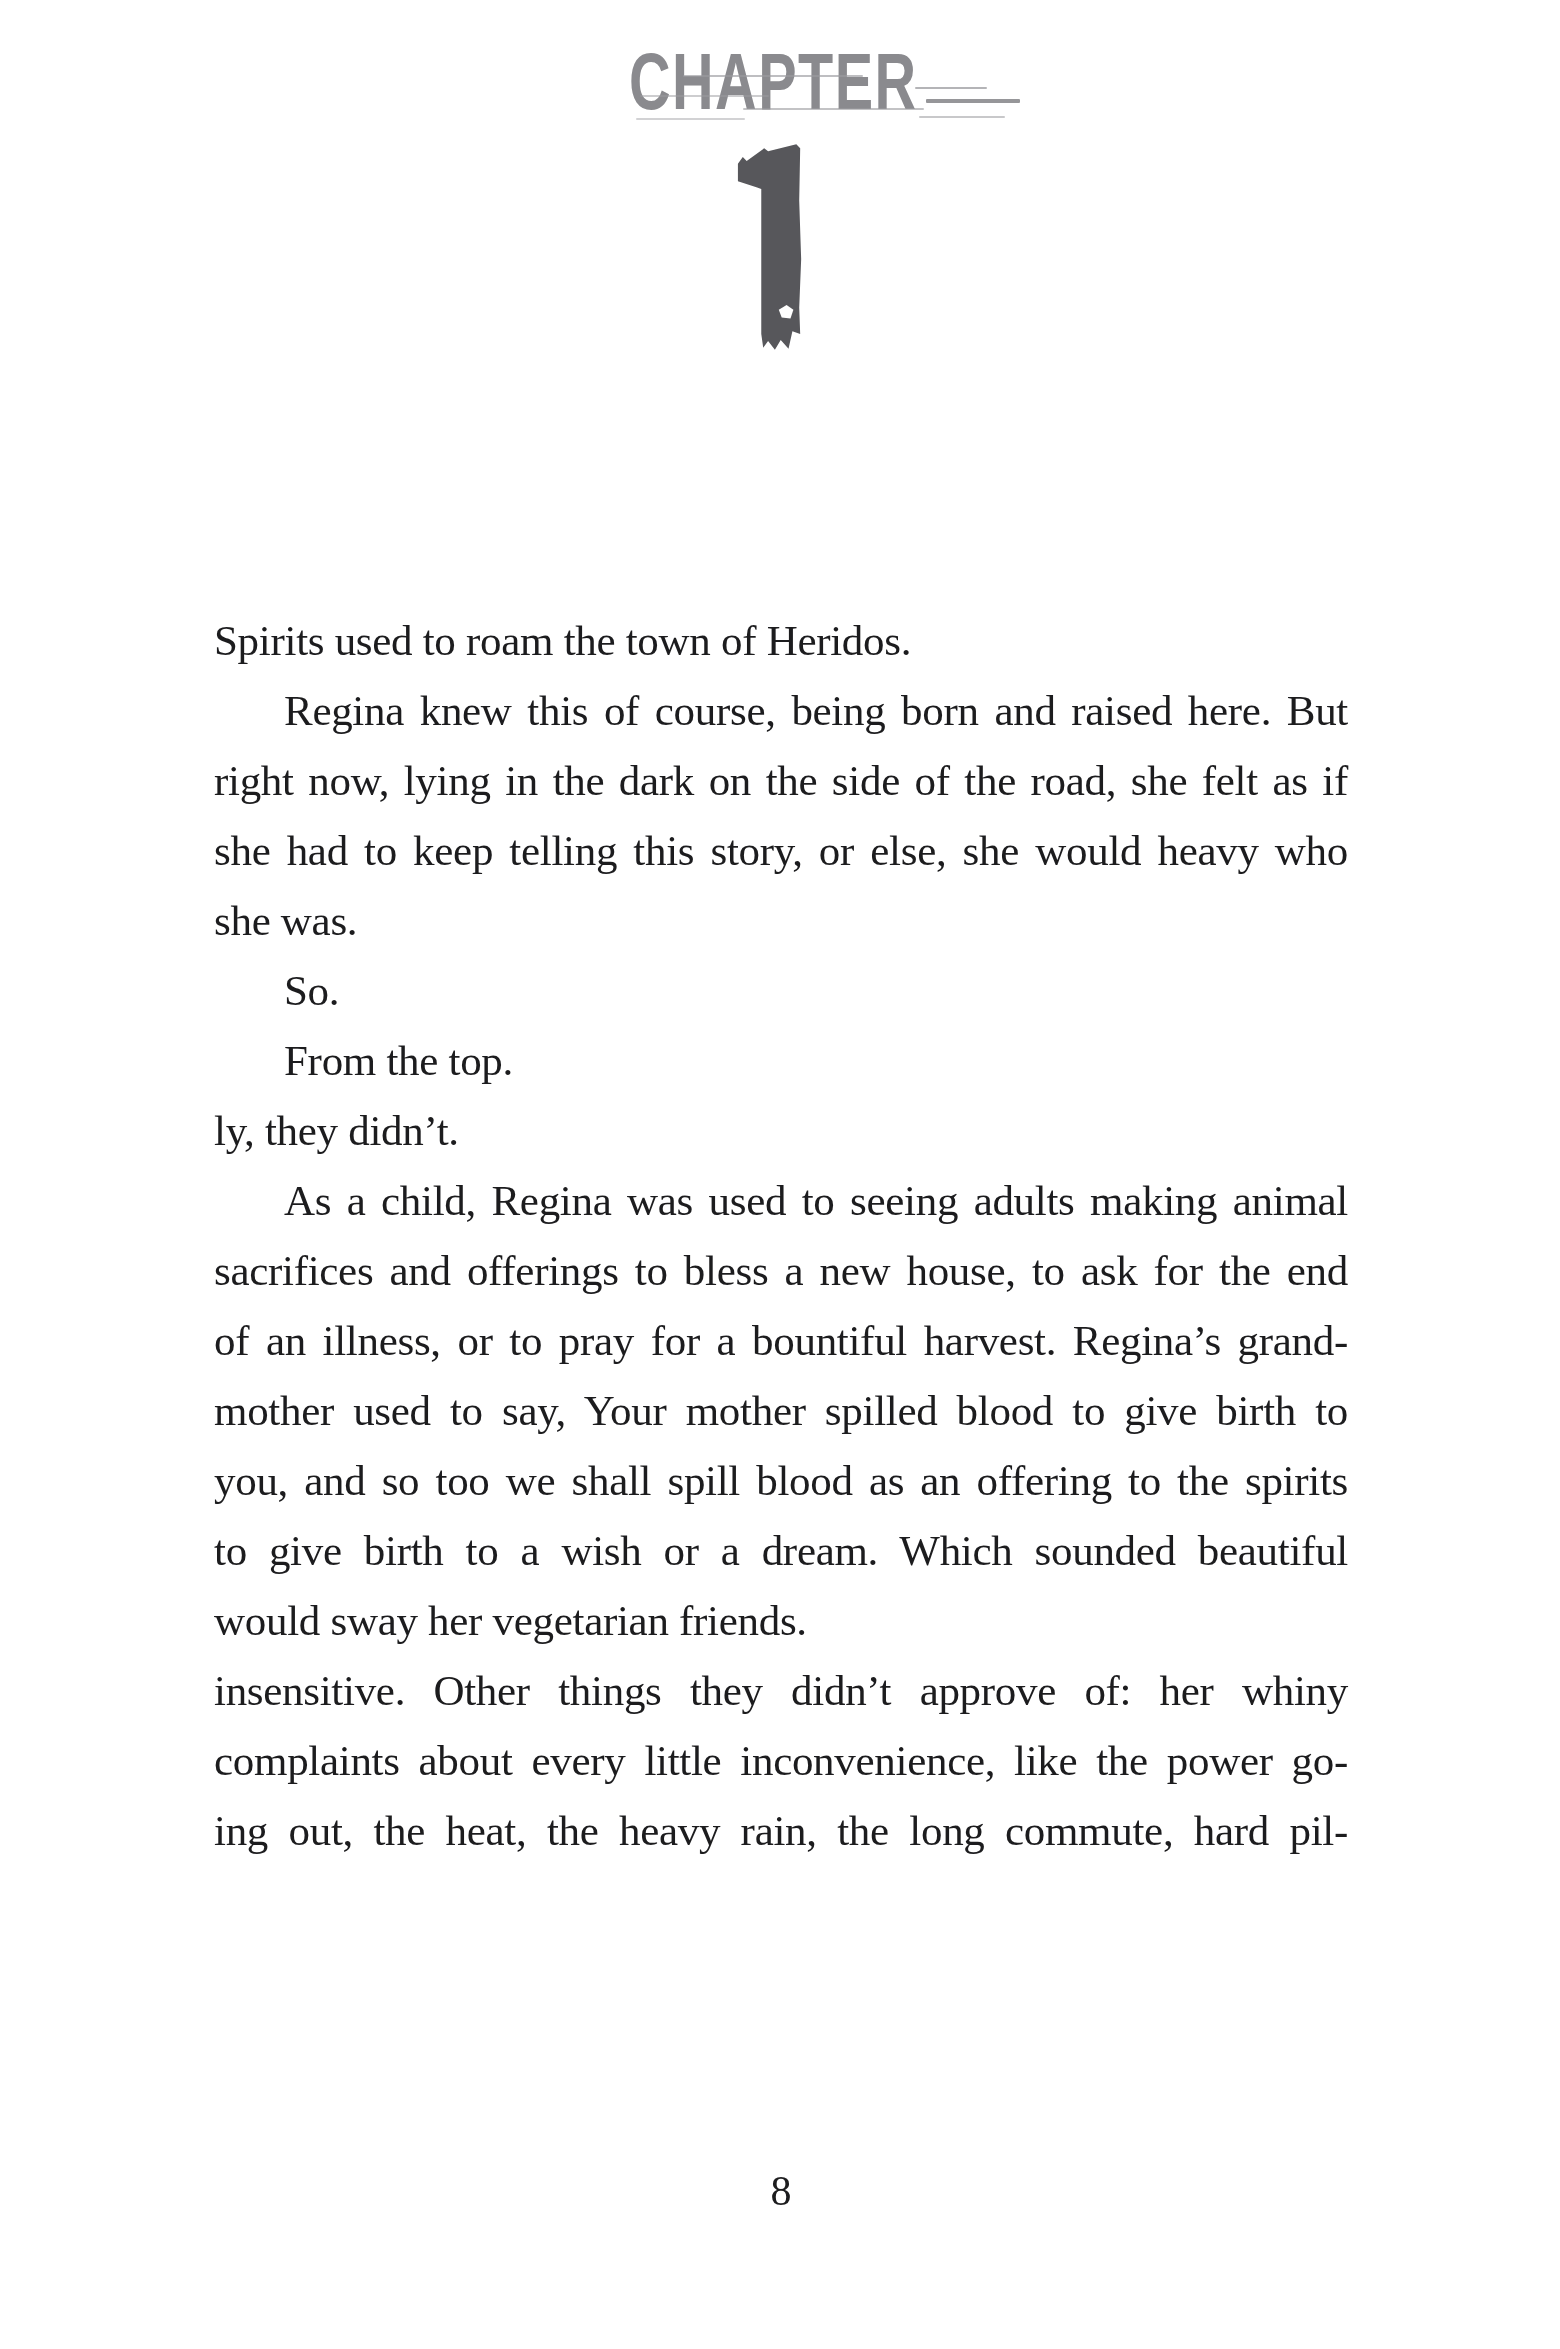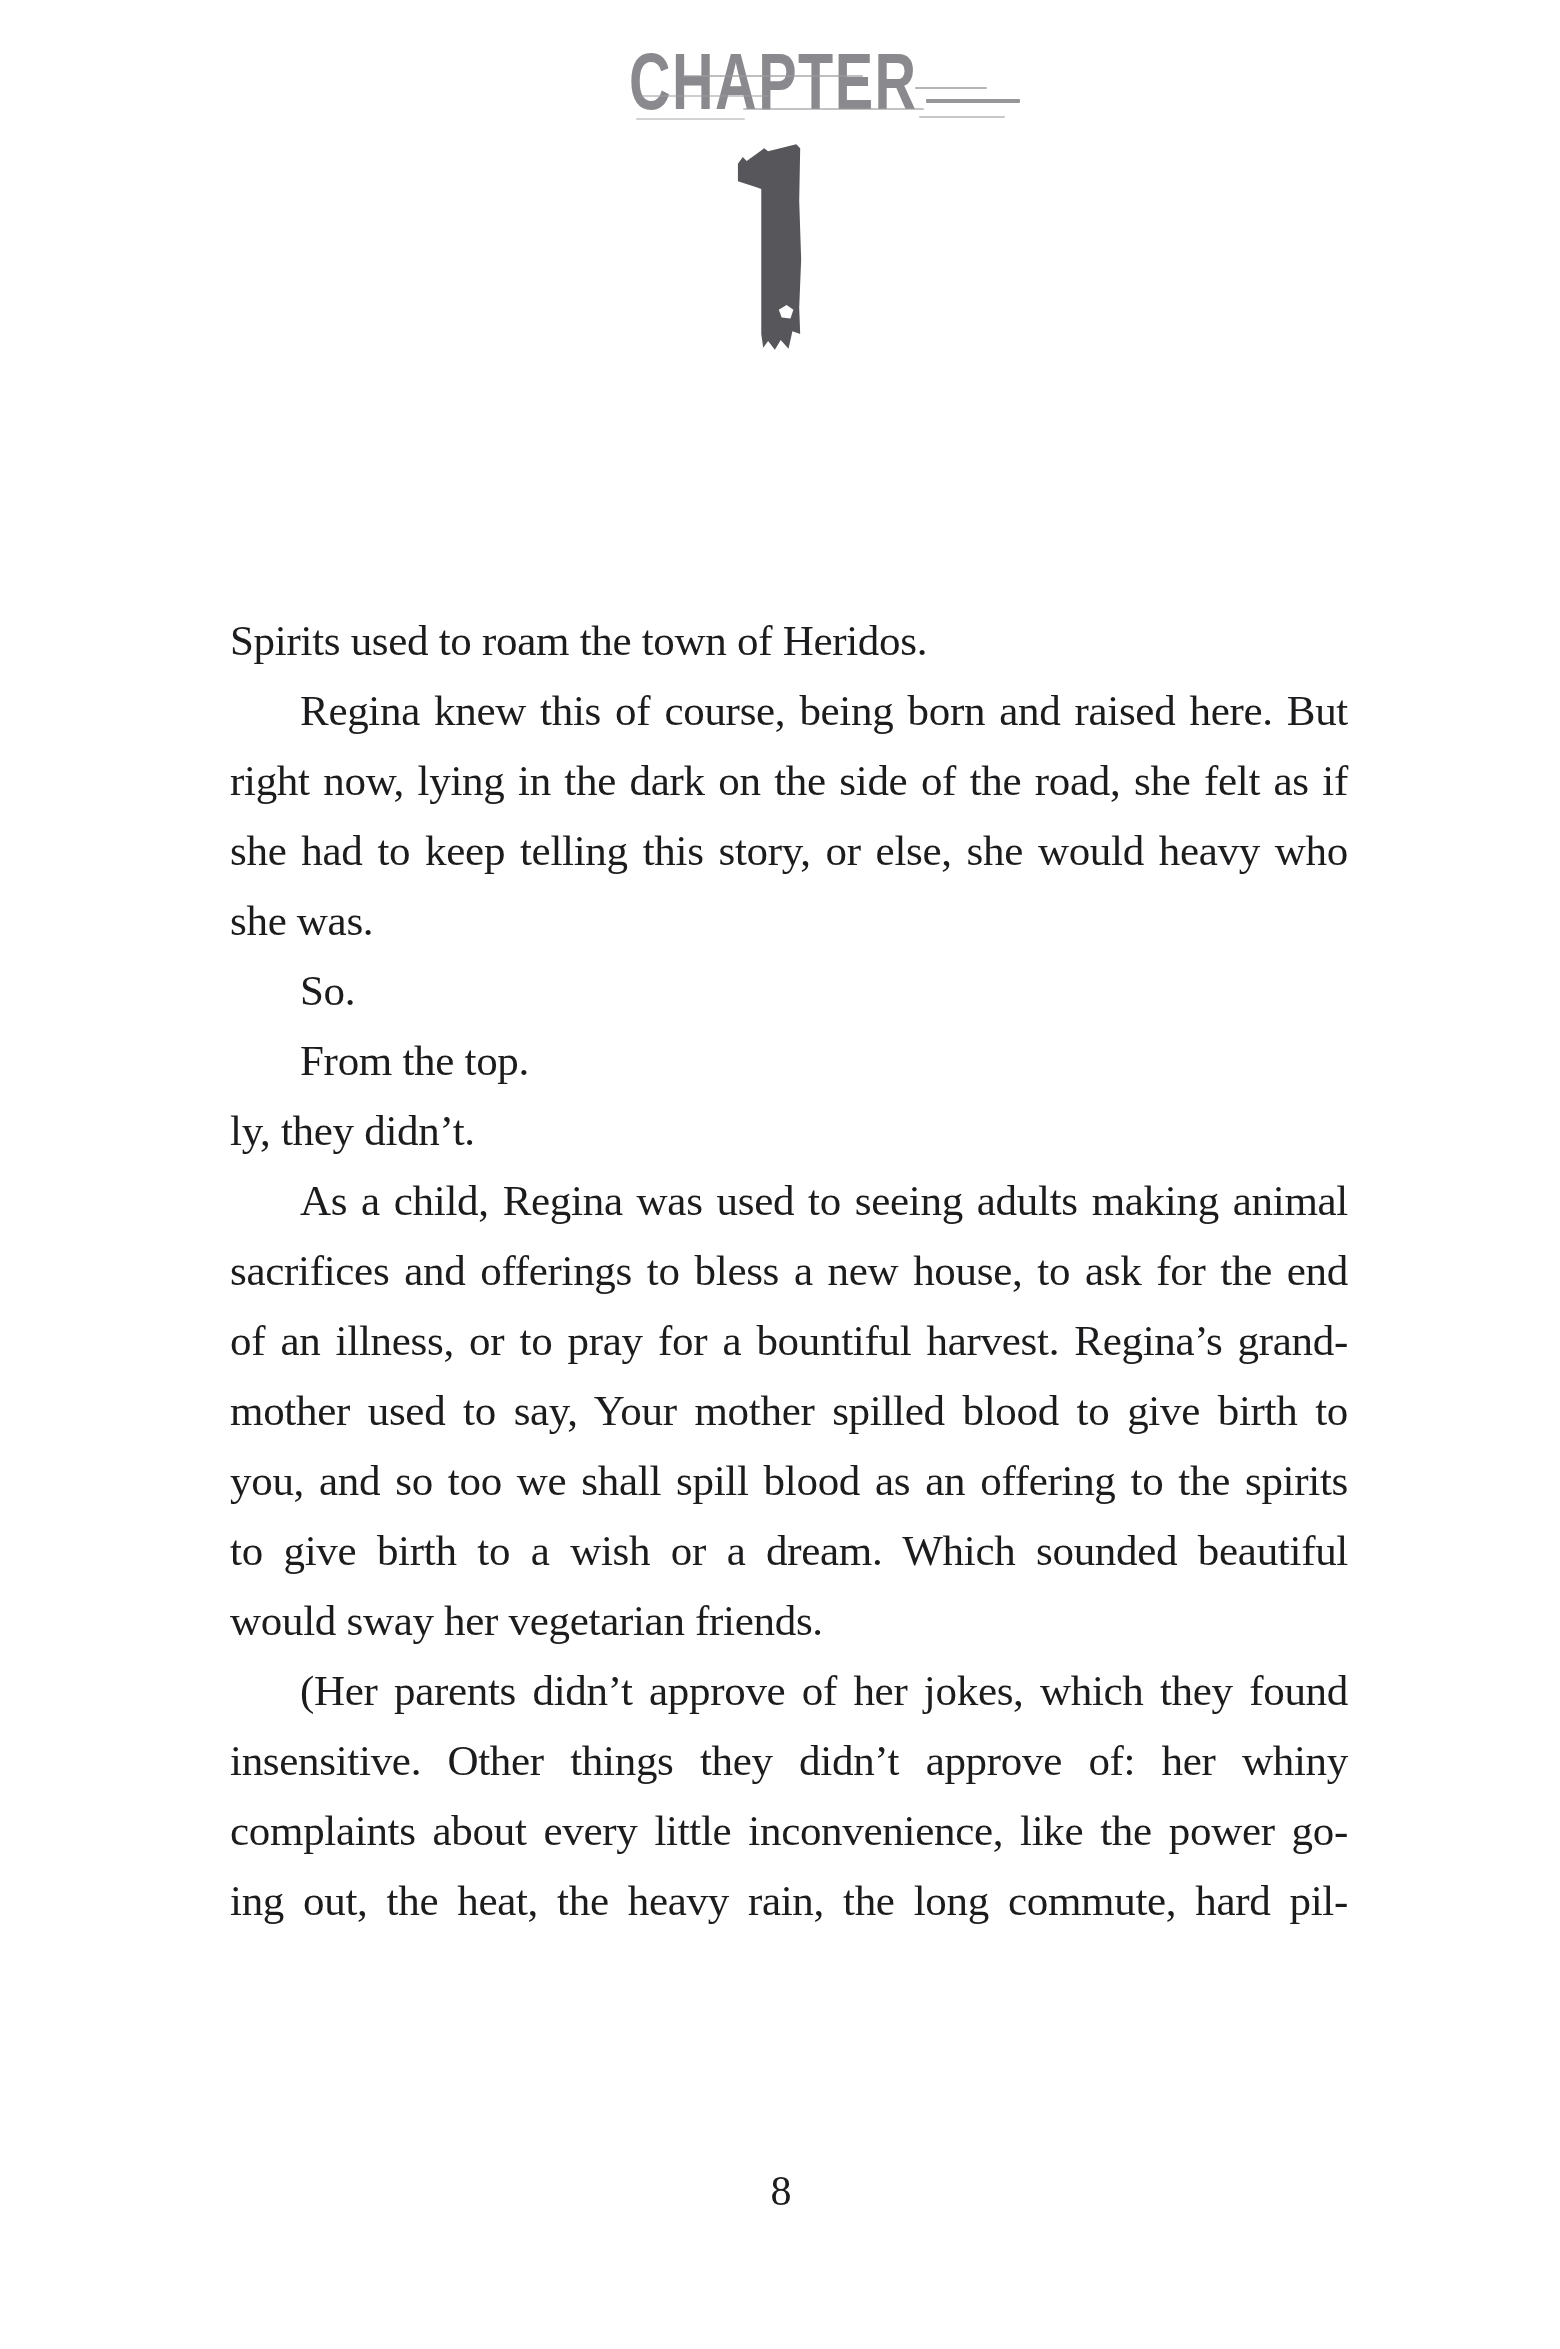--- a/index.html
+++ b/index.html
@@ -58,21 +58,21 @@
   
   .body-text {
     position: absolute;
     left: 214px; top: 606px;
     width: 1134px;
     font-size: 43px;
     line-height: 70px;
     letter-spacing: -0.3px;
     color: #1c1c1e;
   }
-  .line { text-align: justify; text-align-last: left; margin-left: 16px; }
+  .line { text-align: justify; text-align-last: left; }
   .line.justify { text-align-last: justify; }
   .line.indent { padding-left: 70px; }
   .line.gap { margin-top: 44px; }
   .seg.italic { }
 
   
   .page-number {
     position: absolute;
     top: 2167px; left: 214px; width: 1134px;
     text-align: center;
@@ -116,21 +116,20 @@
       <div class="line indent"><span class="seg">So.</span></div>
       <div class="line indent"><span class="seg">From the top.</span></div>
       <div class="line"><span class="seg">ly, they didn’t.</span></div>
       <div class="line justify indent"><span class="seg">As a child, Regina was used to seeing adults making animal</span></div>
       <div class="line justify"><span class="seg">sacrifices and offerings to bless a new house, to ask for the end</span></div>
       <div class="line justify"><span class="seg">of an illness, or to pray for a bountiful harvest. Regina’s grand-</span></div>
       <div class="line justify"><span class="seg">mother used to say, </span><span class="seg italic">Your mother spilled blood to give birth to</span></div>
       <div class="line justify"><span class="seg italic">you, and so too we shall spill blood as an offering to the spirits</span></div>
       <div class="line justify"><span class="seg italic">to give birth to a wish or a dream.</span><span class="seg"> Which sounded beautiful</span></div>
       <div class="line"><span class="seg">would sway her vegetarian friends.</span></div>
-      <div class="line justify indent"><span class="seg">(Her parents didn’t approve of her jokes, which they found</span></div>
       <div class="line justify"><span class="seg">insensitive. Other things they didn’t approve of: her whiny</span></div>
       <div class="line justify"><span class="seg">complaints about every little inconvenience, like the power go-</span></div>
       <div class="line justify"><span class="seg">ing out, the heat, the heavy rain, the long commute, hard pil-</span></div>
     </div>
 
   <div class="page-number">8</div>
 
 </div>
 
 

